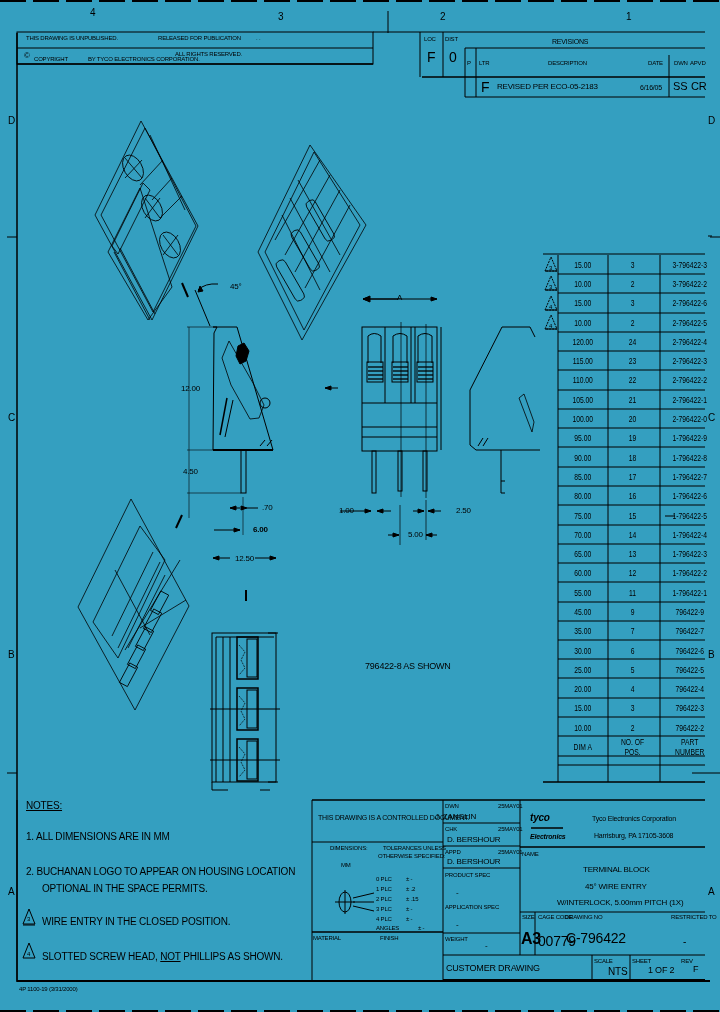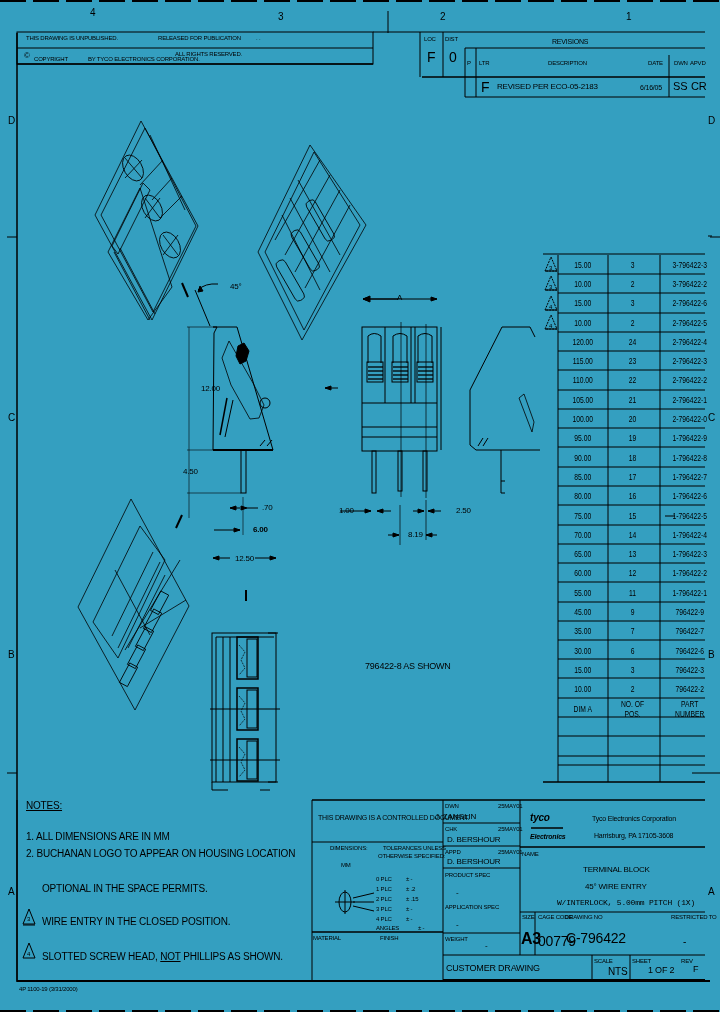--- a/index.html
+++ b/index.html
@@ -355,29 +355,29 @@
   <div>
     <span class="txt t14" style="left:481px;top:80px;">F</span>
     <span class="txt t8" style="left:497px;top:83px;">REVISED PER ECO-05-2183</span>
     <span class="txt t7" style="left:640px;top:84px;">6/16/05</span>
     <span class="txt t11" style="left:673px;top:81px;">SS</span>
     <span class="txt t11" style="left:691px;top:81px;">CR</span>
   </div>
 </div>
 
 <span class="txt t8" style="left:230px;top:283px;">45°</span>
-<span class="txt t8" style="left:181px;top:385px;margin-left:20px;">12.00</span>
+<span class="txt t8" style="left:181px;top:385px;">12.00</span>
 <span class="txt t8" style="left:183px;top:468px;">4.50</span>
 <span class="txt t8" style="left:262px;top:504px;">.70</span>
 <span class="txt t8" style="left:253px;top:526px;font-weight:bold;">6.00</span>
 <span class="txt t8" style="left:235px;top:555px;">12.50</span>
 <span class="txt t8" style="left:397px;top:294px;">A</span>
 <span class="txt t8" style="left:339px;top:507px;text-align:right;">1.00</span>
 <span class="txt t8" style="left:456px;top:507px;">2.50</span>
-<span class="txt t8" style="left:408px;top:531px;">8.19</span>
+<span class="txt t8" style="left:408px;top:531px;">5.00</span>
 <span class="txt t9" style="left:365px;top:662px;">796422-8 AS SHOWN</span>
 
 <div>
   <svg class="tri" style="left:544px;top:256px;" viewBox="0 0 14 16">
       <polygon points="7,1 13,15 1,15" fill="none" stroke="#000" stroke-dasharray="2 1"></polygon>
       <line x1="1" y1="15" x2="13" y2="15" stroke="#000"></line>
     </svg>
   <span class="txt t6" style="left:549px;top:265px;">3</span>
   <svg class="tri" style="left:544px;top:275px;" viewBox="0 0 14 16">
       <polygon points="7,1 13,15 1,15" fill="none" stroke="#000" stroke-dasharray="2 1"></polygon>
@@ -497,41 +497,51 @@
         <td class="cell-len">35.00</td>
         <td class="cell-pos">7</td>
         <td class="cell-pn">796422-7</td>
       </tr>
     <tr>
         <td class="cell-len">30.00</td>
         <td class="cell-pos">6</td>
         <td class="cell-pn">796422-6</td>
       </tr>
     <tr>
+        <td class="cell-len">25.00</td>
+        <td class="cell-pos">5</td>
+        <td class="cell-pn">796422-5</td>
+      </tr>
+    <tr>
+        <td class="cell-len">20.00</td>
+        <td class="cell-pos">4</td>
+        <td class="cell-pn">796422-4</td>
+      </tr>
+    <tr>
         <td class="cell-len">15.00</td>
         <td class="cell-pos">3</td>
         <td class="cell-pn">796422-3</td>
       </tr>
     <tr>
         <td class="cell-len">10.00</td>
         <td class="cell-pos">2</td>
         <td class="cell-pn">796422-2</td>
       </tr>
     <tr>
         <td class="cell-len">DIM A</td>
         <td class="cell-pos">NO. OF POS.</td>
         <td class="cell-pn">PART NUMBER</td>
       </tr>
   </tbody>
 </table>
 
 <div>
   <span class="txt t10" style="left:26px;top:801px;text-decoration:underline;">NOTES:</span>
   <span class="txt t10" style="left:26px;top:832px;">1. ALL DIMENSIONS ARE IN MM</span>
-  <span class="txt t10" style="left:26px;top:849px;">2. BUCHANAN LOGO TO APPEAR ON HOUSING LOCATION</span>
+  <span class="txt t10" style="left:26px;top:867px;">2. BUCHANAN LOGO TO APPEAR ON HOUSING LOCATION</span>
   <span class="txt t10" style="left:42px;top:884px;">OPTIONAL IN THE SPACE PERMITS.</span>
   <svg class="tri" style="left:22px;top:908px;width:14px;height:18px;" viewBox="0 0 14 18">
       <polygon points="7,1 13,16 1,16" fill="none" stroke="#000"></polygon>
       <line x1="1" y1="17" x2="13" y2="17" stroke="#000"></line>
     </svg>
   <span class="txt t6" style="left:27px;top:916px;">3</span>
   <span class="txt t10" style="left:42px;top:917px;">WIRE ENTRY IN THE CLOSED POSITION.</span>
   <svg class="tri" style="left:22px;top:942px;width:14px;height:18px;" viewBox="0 0 14 18">
       <polygon points="7,1 13,16 1,16" fill="none" stroke="#000"></polygon>
     </svg>
@@ -581,21 +591,21 @@
 
   <div>
     <span class="txt t10" style="left:530px;top:813px;font-weight:bold;font-style:italic;">tyco</span>
     <span class="txt t7" style="left:530px;top:833px;font-weight:bold;font-style:italic;">Electronics</span>
   </div>
   <span class="txt t7" style="left:592px;top:815px;">Tyco Electronics Corporation</span>
   <span class="txt t7" style="left:594px;top:832px;">Harrisburg, PA 17105-3608</span>
   <span class="txt t6" style="left:522px;top:851px;">NAME</span>
   <span class="txt t8" style="left:583px;top:866px;">TERMINAL BLOCK</span>
   <span class="txt t8" style="left:585px;top:883px;">45° WIRE ENTRY</span>
-  <span class="txt t8" style="left:557px;top:899px;font-family:Liberation Mono, monospace;">W/INTERLOCK, 5.00mm PITCH (1X)</span>
+  <span class="txt t8" style="left:557px;top:899px;">W/INTERLOCK, 5.00mm PITCH (1X)</span>
 
   <span class="txt t6" style="left:522px;top:914px;">SIZE</span>
   <span class="txt t18" style="left:521px;top:931px;">A3</span>
   <span class="txt t6" style="left:538px;top:914px;">CAGE CODE</span>
   <span class="txt t6" style="left:565px;top:914px;">DRAWING NO</span>
   <span class="txt t14" style="left:538px;top:934px;">00779</span>
   <span class="txt t14" style="left:566px;top:931px;">C-796422</span>
   <span class="txt t6" style="left:671px;top:914px;">RESTRICTED TO</span>
   <span class="txt t10" style="left:683px;top:937px;">-</span>
 

